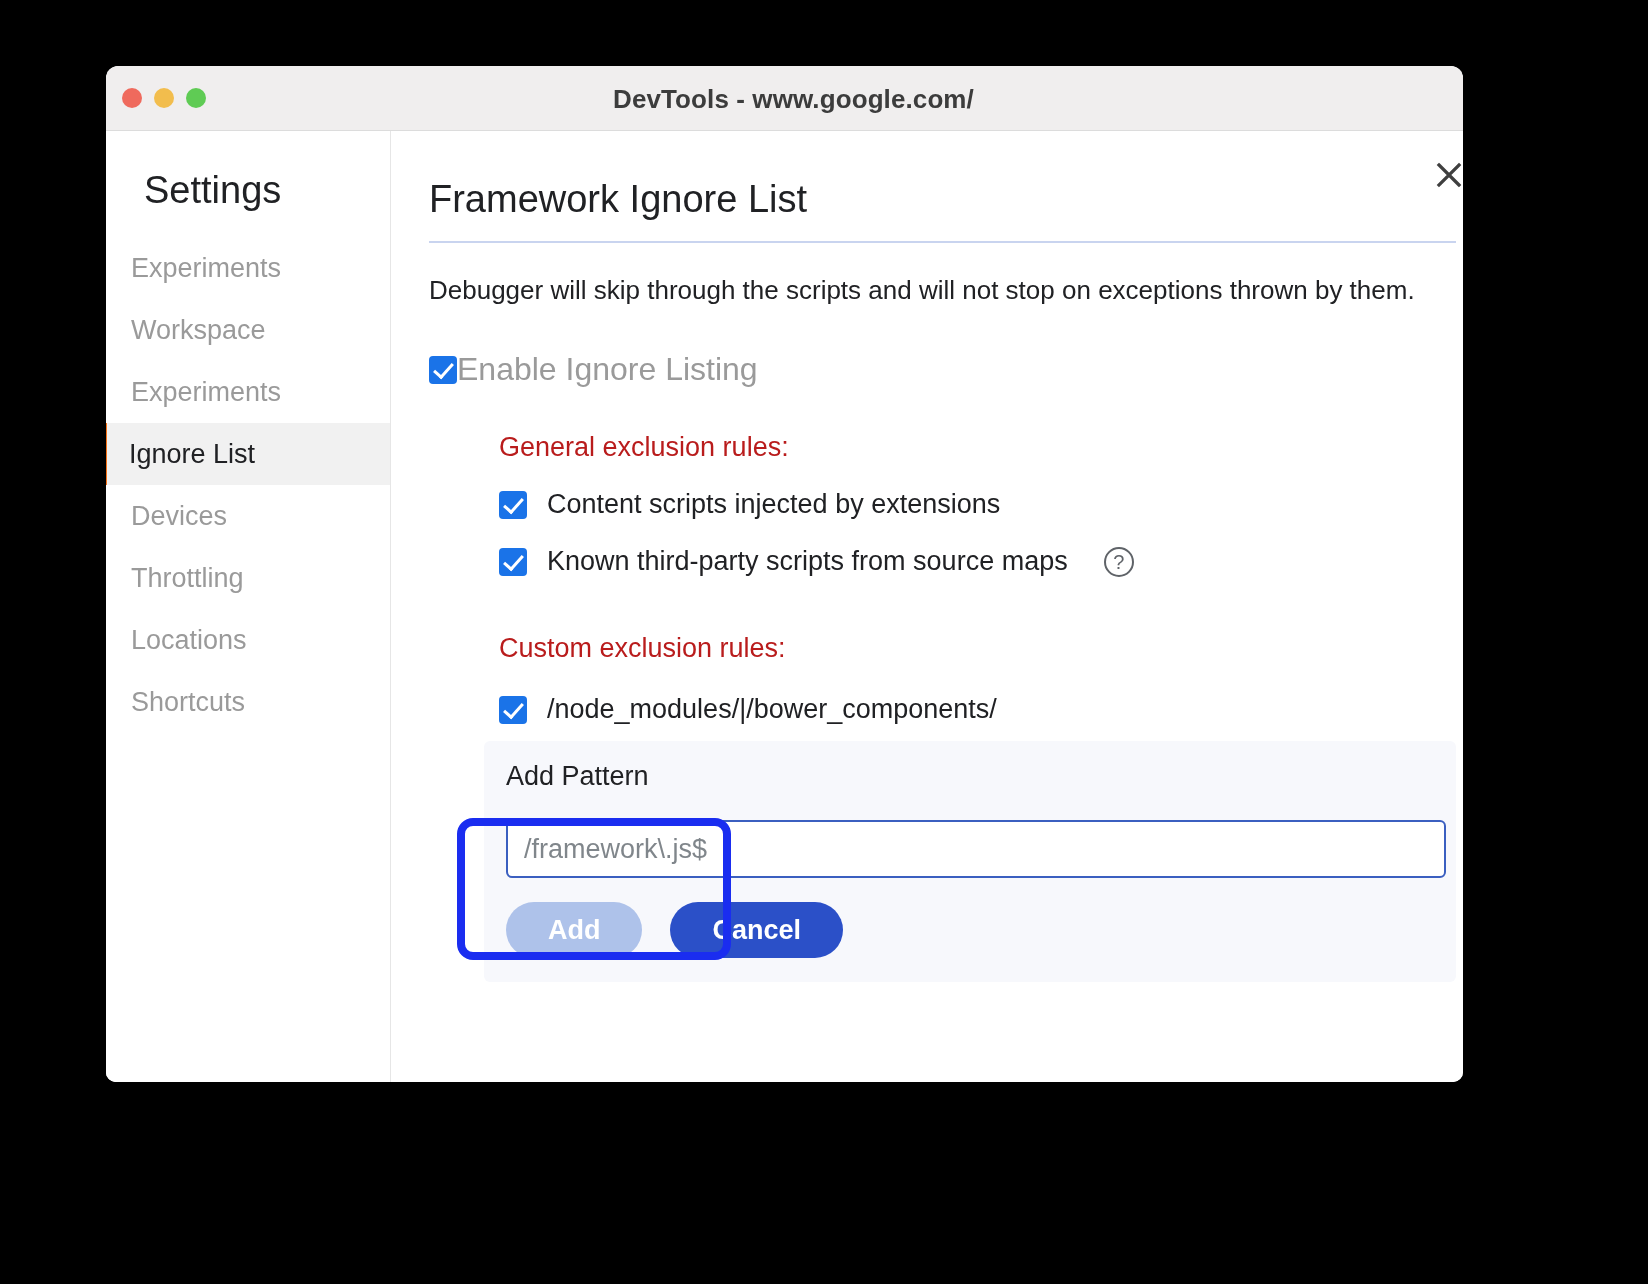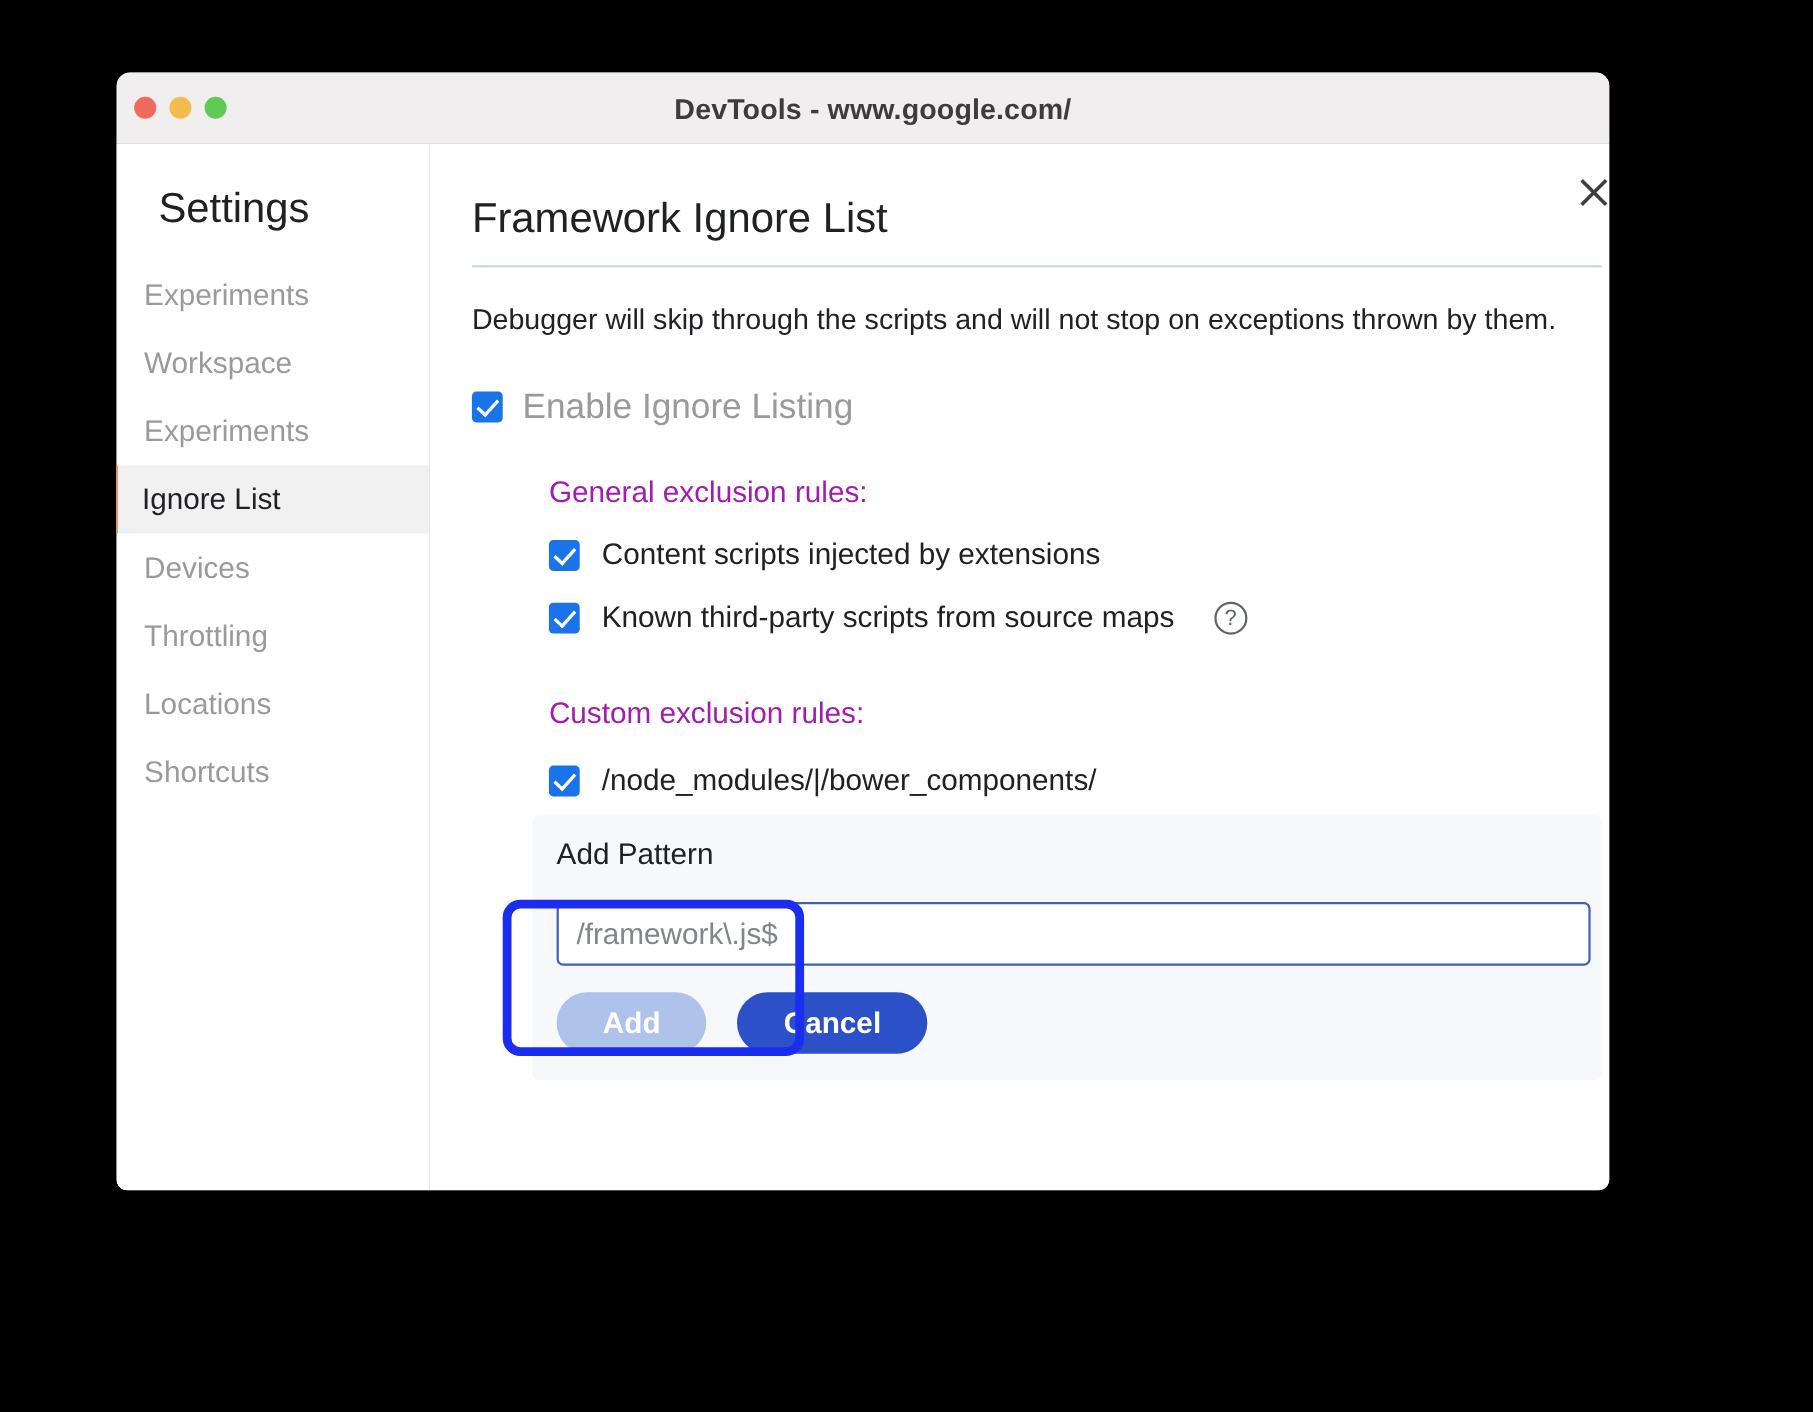--- a/index.html
+++ b/index.html
@@ -152,32 +152,31 @@
     transform: rotate(42deg);
   }
 
   .row {
     display: flex;
     align-items: center;
   }
 
   .enable-row {
     margin-top: 42px;
-    gap: 18px;
   }
   .enable-row .lbl {
     font-size: 32px;
     color: #9a9a9a;
   }
 
   .group-label {
     margin-top: 44px;
     margin-left: 70px;
     font-size: 27px;
-    color: #a21caf;
+    color: #b91c1c;
   }
 
   .rule-row {
     margin-left: 70px;
     margin-top: 26px;
     gap: 20px;
   }
   .rule-row .lbl {
     font-size: 27px;
     color: #202124;

